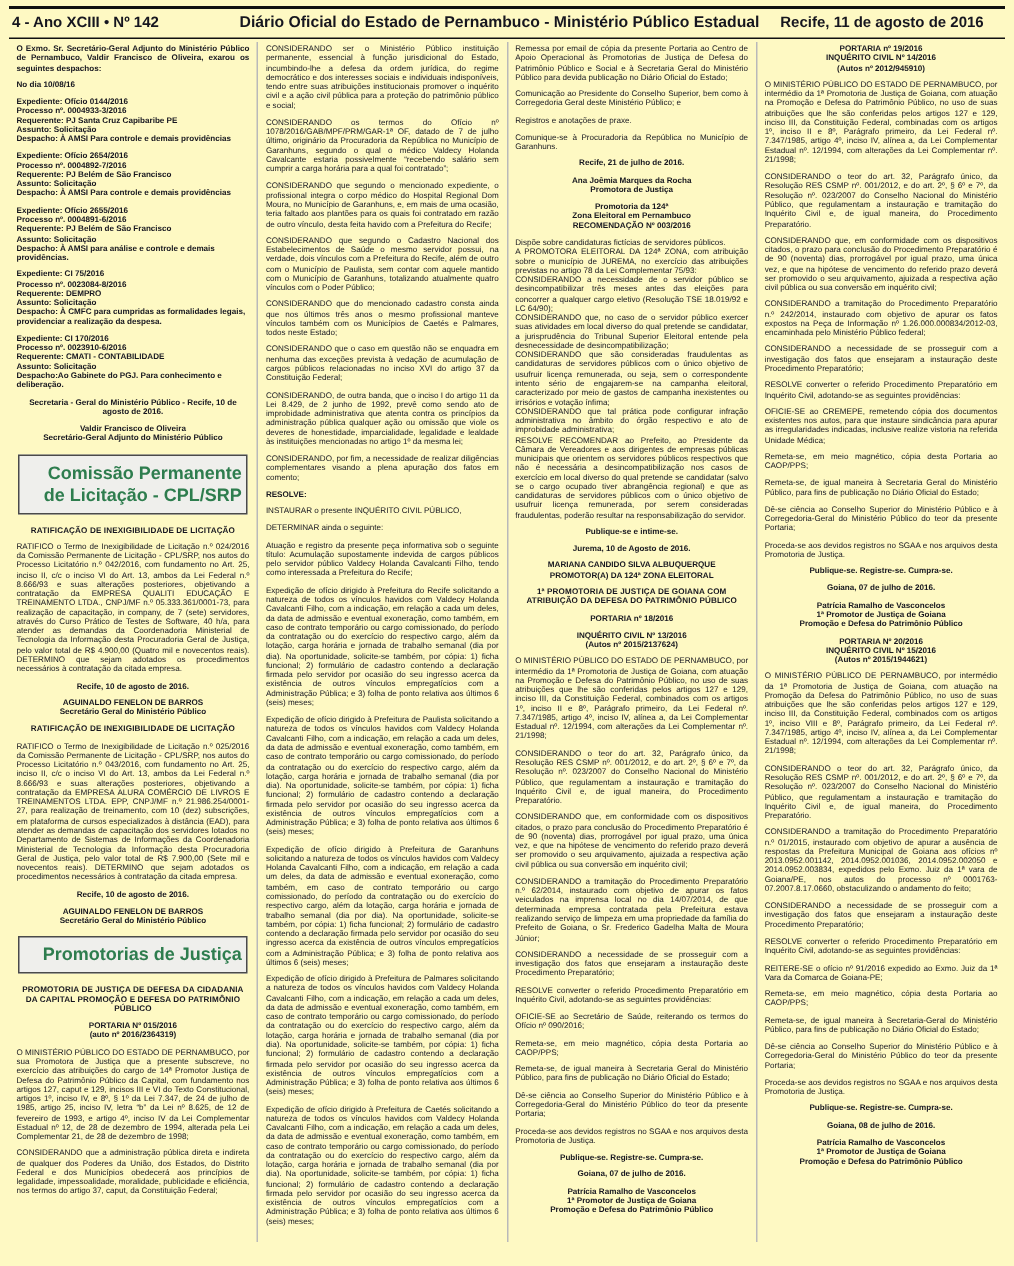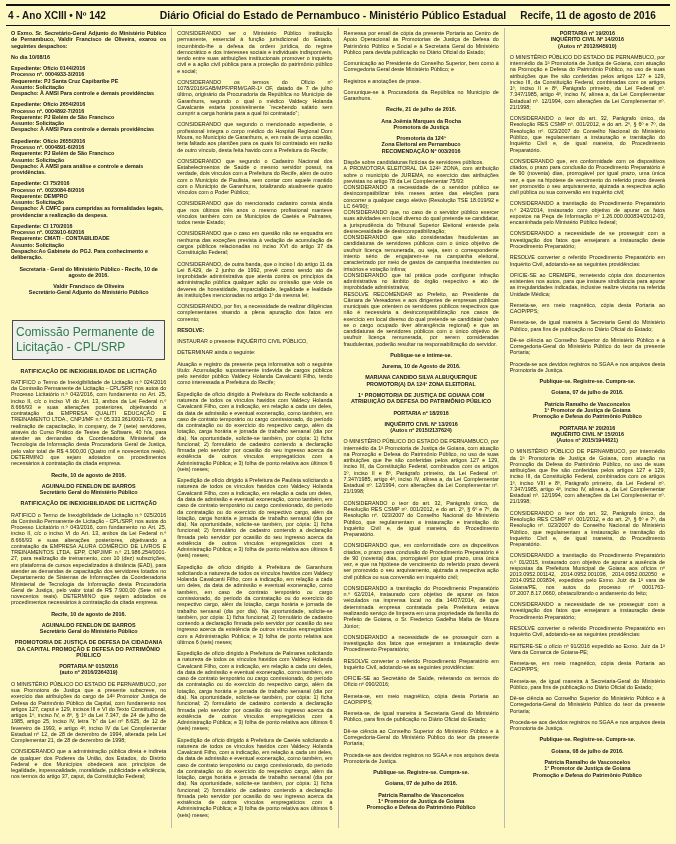--- a/index.html
+++ b/index.html
@@ -33,26 +33,26 @@
     margin-bottom: 5px;
     white-space: pre-line;
   }
   .p   { text-align: justify; }
   .pb  { text-align: justify; font-weight: bold; }
   .exp { text-align: left; font-weight: bold; }
   .pc  { text-align: center; font-weight: bold; }
   .sign{ text-align: center; font-weight: bold; }
   .h   { text-align: center; font-weight: bold; letter-spacing: .1px; }
   .box {
-    text-align: left; font-weight: normal;
+    text-align: right; font-weight: bold;
     font-size: 12px; line-height: 1.25;
     border: 1.5px solid #4a4a4a;
     background: #efefec;
     padding: 4px 3px;
-    margin: 24px 1px 8px 1px;
+    margin: 7px 1px 8px 1px;
     white-space: normal;
   }
 </style>
 </head>
 <body>
 
 <div class="page">
   <div class="header">
     <div class="left">4 - Ano XCIII • Nº 142</div>
     <div class="center">Diário Oficial do Estado de Pernambuco - Ministério Público Estadual</div>
@@ -94,20 +94,21 @@
         <div class="blk h">RATIFICAÇÃO DE INEXIGIBILIDADE DE LICITAÇÃO</div>
         <div class="blk p">RATIFICO o Termo de Inexigibilidade de Licitação n.º 024/2016 da Comissão Permanente de Licitação - CPL/SRP, nos autos do Processo Licitatório n.º 042/2016, com fundamento no Art. 25, inciso II, c/c o inciso VI do Art. 13, ambos da Lei Federal n.º 8.666/93 e suas alterações posteriores, objetivando a contratação da EMPRESA QUALITI EDUCAÇÃO E TREINAMENTO LTDA., CNPJ/MF n.º 05.333.361/0001-73, para realização de capacitação, in company, de 7 (sete) servidores, através do Curso Prático de Testes de Software, 40 h/a, para atender as demandas da Coordenadoria Ministerial de Tecnologia da Informação desta Procuradoria Geral de Justiça, pelo valor total de R$ 4.900,00 (Quatro mil e novecentos reais). DETERMINO que sejam adotados os procedimentos necessários à contratação da citada empresa.</div>
         <div class="blk pc">Recife, 10 de agosto de 2016.</div>
         <div class="blk sign">AGUINALDO FENELON DE BARROS
 Secretário Geral do Ministério Público</div>
         <div class="blk h">RATIFICAÇÃO DE INEXIGIBILIDADE DE LICITAÇÃO</div>
         <div class="blk p">RATIFICO o Termo de Inexigibilidade de Licitação n.º 025/2016 da Comissão Permanente de Licitação - CPL/SRP, nos autos do Processo Licitatório n.º 043/2016, com fundamento no Art. 25, inciso II, c/c o inciso VI do Art. 13, ambos da Lei Federal n.º 8.666/93 e suas alterações posteriores, objetivando a contratação da EMPRESA ALURA COMÉRCIO DE LIVROS E TREINAMENTOS LTDA. EPP, CNPJ/MF n.º 21.986.254/0001-27, para realização de treinamento, com 10 (dez) subscrições, em plataforma de cursos especializados à distância (EAD), para atender as demandas de capacitação dos servidores lotados no Departamento de Sistemas de Informações da Coordenadoria Ministerial de Tecnologia da Informação desta Procuradoria Geral de Justiça, pelo valor total de R$ 7.900,00 (Sete mil e novecentos reais). DETERMINO que sejam adotados os procedimentos necessários à contratação da citada empresa.</div>
         <div class="blk pc">Recife, 10 de agosto de 2016.</div>
         <div class="blk sign">AGUINALDO FENELON DE BARROS
 Secretário Geral do Ministério Público</div>
+        <div class="blk box" style="color: rgb(46, 125, 78);">Promotorias de Justiça</div>
         <div class="blk h">PROMOTORIA DE JUSTIÇA DE DEFESA DA CIDADANIA DA CAPITAL PROMOÇÃO E DEFESA DO PATRIMÔNIO PÚBLICO</div>
         <div class="blk pc">PORTARIA Nº 015/2016
 (auto nº 2016/2364319)</div>
         <div class="blk p">O MINISTÉRIO PÚBLICO DO ESTADO DE PERNAMBUCO, por sua Promotora de Justiça que a presente subscreve, no exercício das atribuições do cargo de 14ª Promotor Justiça de Defesa do Patrimônio Público da Capital, com fundamento nos artigos 127, caput e 129, incisos III e VI do Texto Constitucional, artigos 1º, inciso IV, e 8º, § 1º da Lei 7.347, de 24 de julho de 1985, artigo 25, inciso IV, letra “b” da Lei nº 8.625, de 12 de fevereiro de 1993, e artigo 4º, inciso IV da Lei Complementar Estadual nº 12, de 28 de dezembro de 1994, alterada pela Lei Complementar 21, de 28 de dezembro de 1998;</div>
         <div class="blk p">CONSIDERANDO que a administração pública direta e indireta de qualquer dos Poderes da União, dos Estados, do Distrito Federal e dos Municípios obedecerá aos princípios de legalidade, impessoalidade, moralidade, publicidade e eficiência, nos termos do artigo 37, caput, da Constituição Federal;</div>
       </div>
     <div class="col">
         <div class="blk p">CONSIDERANDO ser o Ministério Público instituição permanente, essencial à função jurisdicional do Estado, incumbindo-lhe a defesa da ordem jurídica, do regime democrático e dos interesses sociais e individuais indisponíveis, tendo entre suas atribuições institucionais promover o inquérito civil e a ação civil pública para a proteção do patrimônio público e social;</div>
         <div class="blk p">CONSIDERANDO os termos do Ofício nº 1078/2016/GAB/MPF/PRM/GAR-1ª OF, datado de 7 de julho último, originário da Procuradoria da República no Município de Garanhuns, segundo o qual o médico Valdecy Holanda Cavalcante estaria possivelmente “recebendo salário sem cumprir a carga horária para a qual foi contratado”;</div>
         <div class="blk p">CONSIDERANDO que segundo o mencionado expediente, o profissional integra o corpo médico do Hospital Regional Dom Moura, no Município de Garanhuns, e, em mais de uma ocasião, teria faltado aos plantões para os quais foi contratado em razão de outro vínculo, desta feita havido com a Prefeitura do Recife;</div>

